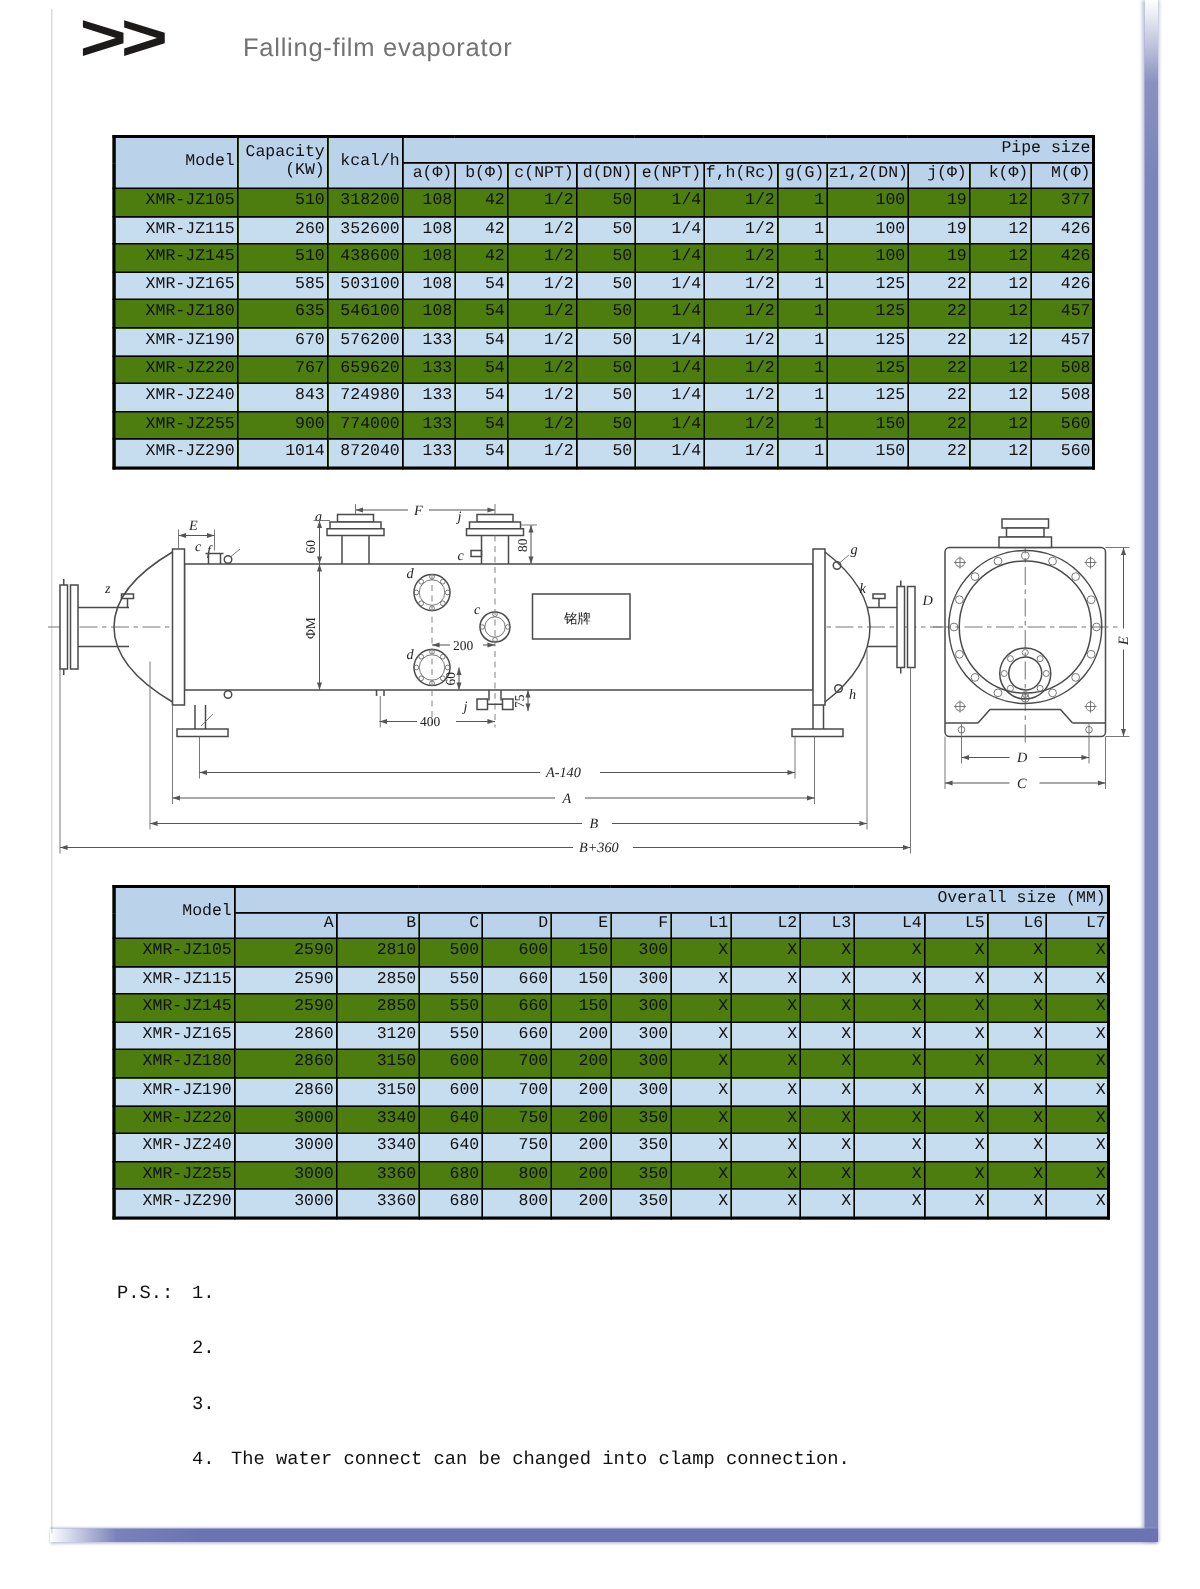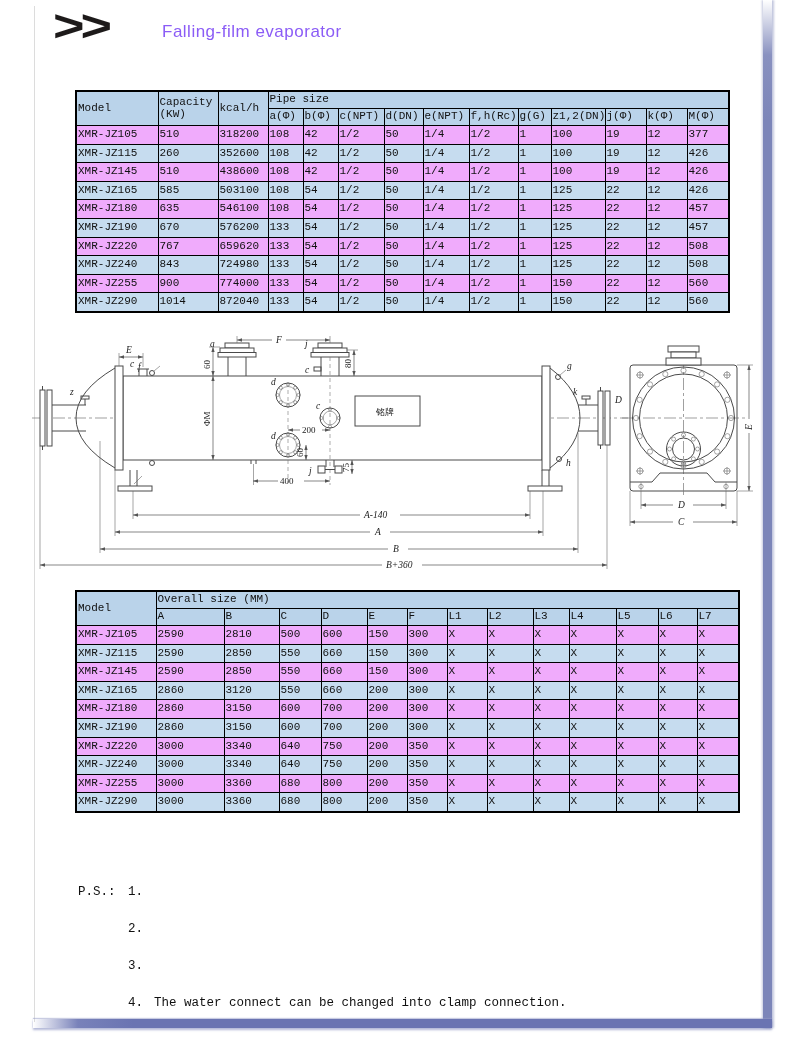--- a/index.html
+++ b/index.html
@@ -10,24 +10,24 @@
   .band-right{position:absolute;left:763px;top:0;width:9px;height:1028px;
      background:linear-gradient(to bottom,rgba(124,133,185,0) 0,rgba(124,133,185,.9) 55px,#7c85b9 120px,#7c85b9 100%);
      box-shadow:1.5px 0 2px rgba(124,133,185,.45), -1.5px 0 2px rgba(124,133,185,.45);}
   .band-bottom{position:absolute;left:33px;top:1019px;width:739px;height:9px;
      background:linear-gradient(to right,rgba(106,116,178,0) 0,rgba(106,116,178,.9) 45px,#6a74b2 100px,#6a74b2 100%);
      box-shadow:0 1.5px 2px rgba(106,116,178,.5), 0 -1px 1px rgba(150,156,200,.5);}
   
   .logo{position:absolute;left:53px;top:-6px;font-family:"Liberation Sans",sans-serif;
         font-size:54px;font-weight:600;letter-spacing:-4px;color:#1d1a1a;transform:scaleY(.82);}
   .title{position:absolute;left:162px;top:22px;font-family:"Liberation Sans",sans-serif;
-        font-size:17px;letter-spacing:.5px;color:#8b5cf6;}
+        font-size:17px;letter-spacing:.5px;color:#737373;}
   
   table.spec{position:absolute;left:75px;border-collapse:collapse;table-layout:fixed;width:653px;
-        font-size:11px;line-height:1.05;text-align:left;background:#f0abfc;
+        font-size:11px;line-height:1.05;text-align:right;background:#4d7c0f;
         border:2px solid #000;}
   table.spec th,table.spec td{border:1px solid #000;padding:0 1px;overflow:hidden;}
   table.spec th{background:#bad3ea;font-weight:normal;height:16px;}
   table.spec th.corner{white-space:pre-line;}
   table.spec td{height:17.6px;}
   table.spec tr.alt td{background:#c6dcef;}
   #pipe-table{top:90px;}
   #overall-table{top:590px;}
   
   .drawing{position:absolute;left:30px;top:333px;width:730px;height:242px;}
@@ -35,21 +35,21 @@
   .ln{stroke:#4a4a4a;stroke-width:1;fill:none;}
   .fw{stroke:#4a4a4a;stroke-width:1;fill:#fff;}
   .thin{stroke:#6a6a6a;stroke-width:.6;fill:none;}
   .cl{stroke:#777;stroke-width:.7;fill:none;stroke-dasharray:12 3 3 3;}
   .dash{stroke:#777;stroke-width:.6;fill:none;stroke-dasharray:4 3;}
   .dim{stroke:#555;stroke-width:.7;fill:none;}
   text.dletter{font:italic 9.5px "Liberation Serif",serif;fill:#222;}
   text.dnum{font:9px "Liberation Serif",serif;fill:#222;}
   text.plate{font:9px "DejaVu Sans","Liberation Sans",sans-serif;fill:#222;}
   
-  .notes{position:absolute;left:78px;top:885px;font-size:12.5px;color:#101010;}
+  .notes{position:absolute;left:78px;top:855px;font-size:12.5px;color:#101010;}
   .note-line{display:flex;margin-bottom:23px;white-space:nowrap;}
   .note-pre{width:50px;flex:none;}
   .note-num{width:26px;flex:none;}
 </style>
 </head>
 <body>
 
 <div class="page">
   <div class="edge-left"></div>
   <div class="band-right"></div>

